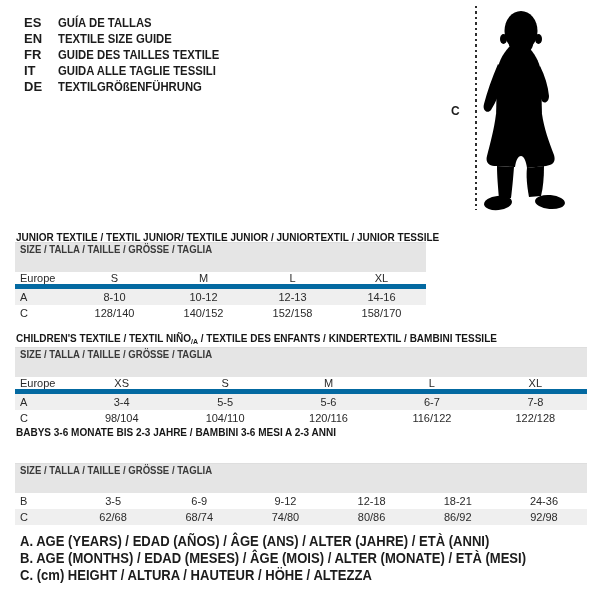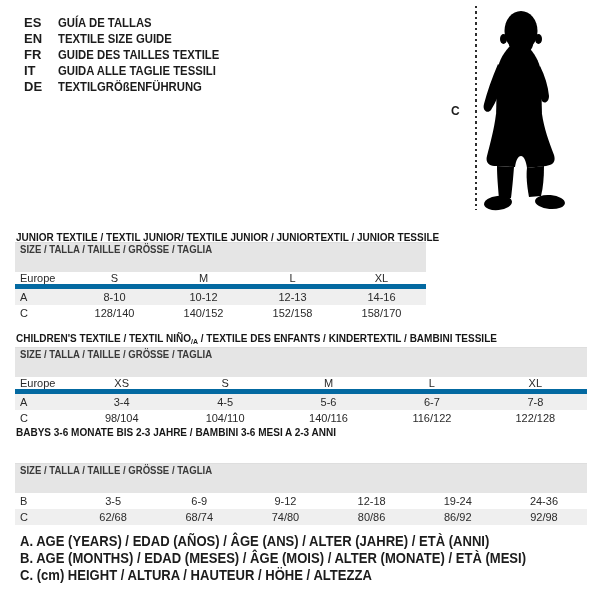--- a/index.html
+++ b/index.html
@@ -124,49 +124,49 @@
       <span class="tlabel">Europe</span>
       <span class="tcell">XS</span>
       <span class="tcell">S</span>
       <span class="tcell">M</span>
       <span class="tcell">L</span>
       <span class="tcell">XL</span>
     </div>
     <div class="trow shaded">
       <span class="tlabel">A</span>
       <span class="tcell">3-4</span>
-      <span class="tcell">4-5</span>
+      <span class="tcell">5-5</span>
       <span class="tcell">5-6</span>
       <span class="tcell">6-7</span>
       <span class="tcell">7-8</span>
     </div>
     <div class="trow">
       <span class="tlabel">C</span>
       <span class="tcell">98/104</span>
       <span class="tcell">104/110</span>
-      <span class="tcell">140/116</span>
+      <span class="tcell">120/116</span>
       <span class="tcell">116/122</span>
       <span class="tcell">122/128</span>
     </div>
   </div>
 
   <div class="table-title" style="top:426px;">
     <div style="height:16px;text-align:right;"><span class="cond">BABYS 3-6 MONATE BIS 2-3 JAHRE / BAMBINI 3-6 MESI A 2-3 ANNI</span></div>
   </div>
   <div class="stable" style="top:463px;width:572px;">
     <div class="bar">
       <span class="cond">SIZE / TALLA / TAILLE / GRÖSSE / TAGLIA</span>
     </div>
     <div class="trow">
       <span class="tlabel">B</span>
       <span class="tcell">3-5</span>
       <span class="tcell">6-9</span>
       <span class="tcell">9-12</span>
       <span class="tcell">12-18</span>
-      <span class="tcell">19-24</span>
+      <span class="tcell">18-21</span>
       <span class="tcell">24-36</span>
     </div>
     <div class="trow shaded">
       <span class="tlabel">C</span>
       <span class="tcell">62/68</span>
       <span class="tcell">68/74</span>
       <span class="tcell">74/80</span>
       <span class="tcell">80/86</span>
       <span class="tcell">86/92</span>
       <span class="tcell">92/98</span>

